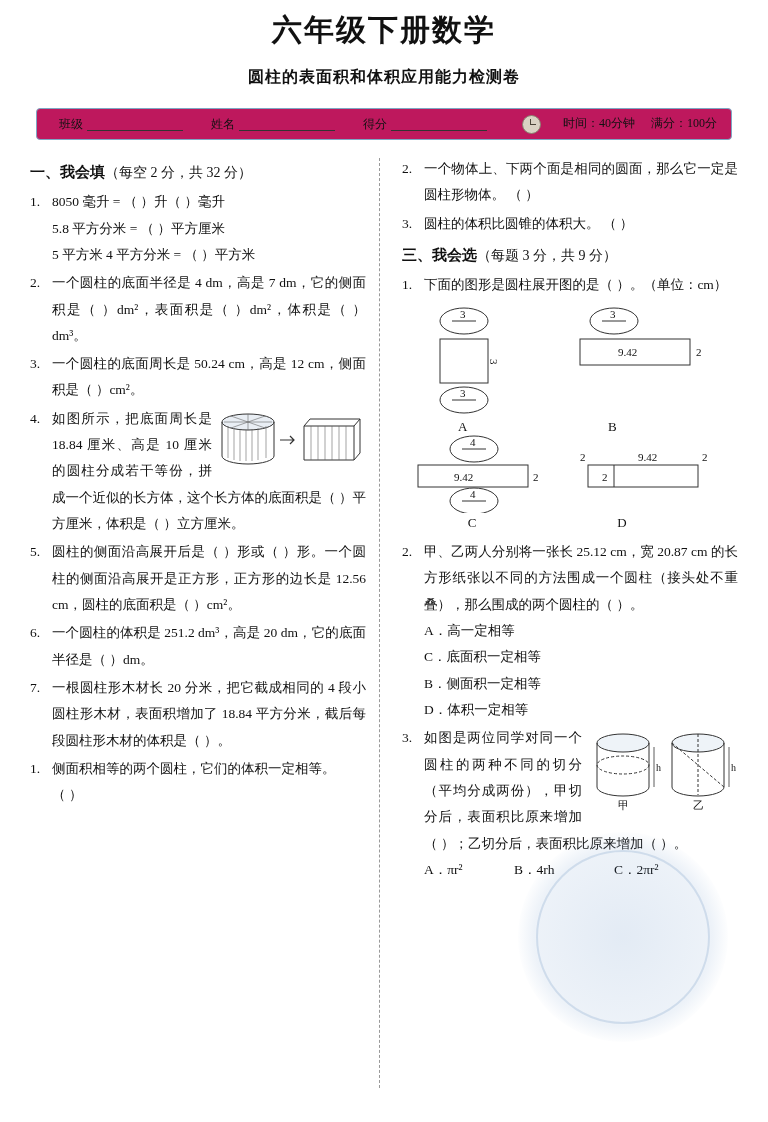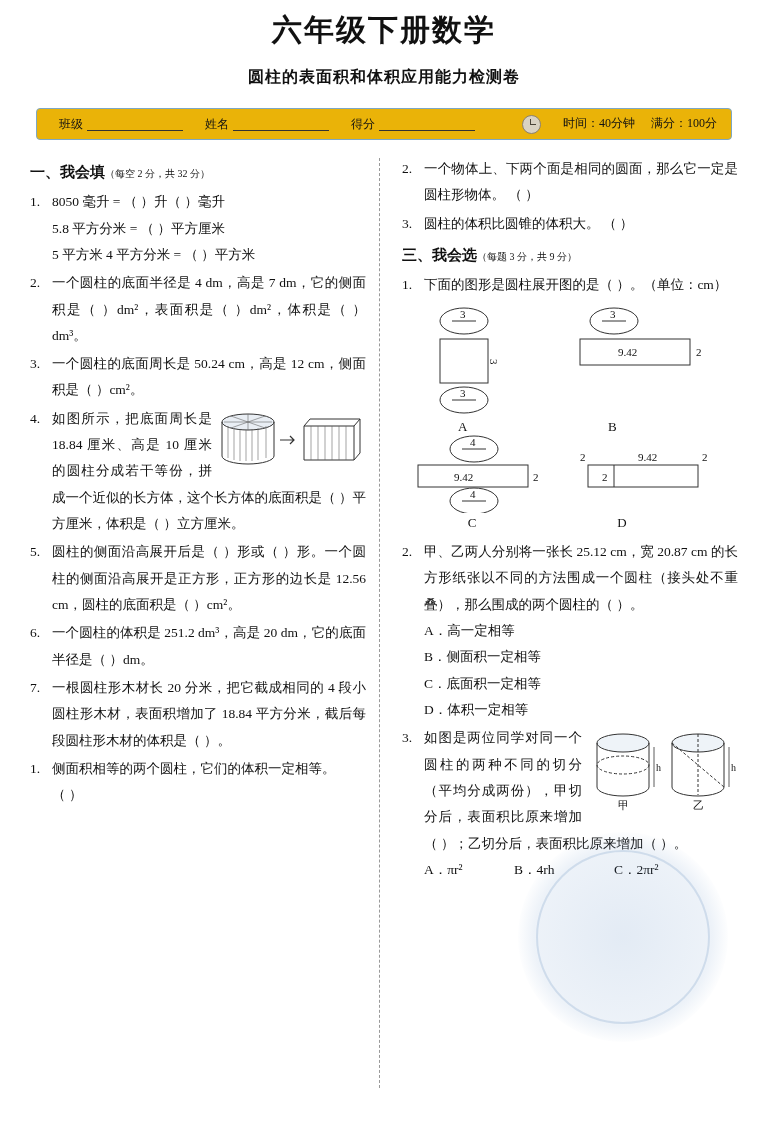--- a/index.html
+++ b/index.html
@@ -30,25 +30,26 @@
     font-weight:bold;
     font-size:16px;
     letter-spacing:1px;
     margin-top:16px;
   }
   .infobar{
     margin:20px 36px 0 36px;
     height:30px;
     border:1px solid #7da7c4;
     border-radius:4px;
-    background:#eab308;
+    background:#be185d;
     display:flex;
     align-items:center;
     font-size:12px;
     position:relative;
+    gap:6px;
   }
   .infobar .slot{
     display:flex;align-items:center;
     margin-left:22px;
     white-space:nowrap;
   }
   .infobar .line{
     display:inline-block;
     border-bottom:1px solid #333;
     width:96px;height:12px;margin-left:4px;
@@ -89,21 +90,21 @@
     height:930px;
   }
   .sec{
     font-weight:bold;
     font-size:15px;
     margin-top:4px;
     margin-bottom:2px;
   }
   .sec .small{
     font-weight:normal;
-    font-size:10px;
+    font-size:14px;
   }
   .q{
     display:flex;
     margin-top:2px;
   }
   .qn{
     width:22px;flex:none;text-align:left;
   }
   .qb{
     flex:1;
@@ -326,22 +327,22 @@
           <div class="lab" style="width:140px">C</div>
           <div class="lab" style="width:160px">D</div>
         </div>
       </div>
 
       <div class="q">
         <div class="qn">2.</div>
         <div class="qb">甲、乙两人分别将一张长 25.12 cm，宽 20.87 cm 的长方形纸张以不同的方法围成一个圆柱（接头处不重叠），那么围成的两个圆柱的（        ）。</div>
       </div>
       <div class="opt">A．高一定相等</div>
+      <div class="opt">C．底面积一定相等</div>
       <div class="opt">B．侧面积一定相等</div>
-      <div class="opt">C．底面积一定相等</div>
       <div class="opt">D．体积一定相等</div>
 
       <div class="q">
         <div class="qn">3.</div>
         <div class="qb flow">
           <span class="inline-fig">
             <svg width="150" height="88" viewBox="0 0 150 88">
               <g fill="none" stroke="#333" stroke-width="1" font-family="Liberation Serif, serif" font-size="10">
                 <ellipse cx="35" cy="16" rx="26" ry="9" fill="#eef3f8"></ellipse>
                 <path d="M9 16 L9 60 A26 9 0 0 0 61 60 L61 16"></path>

